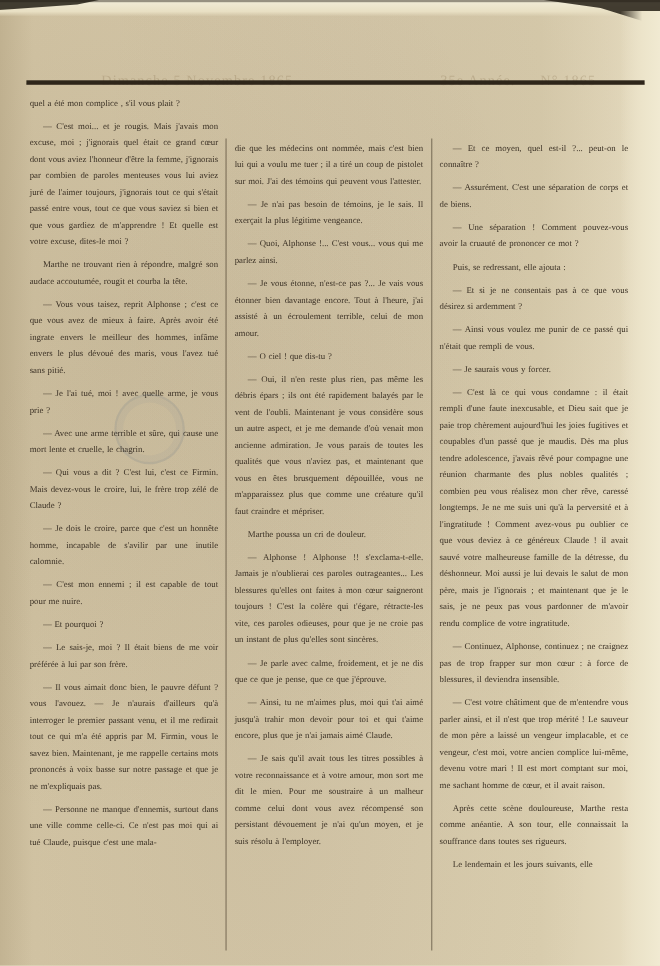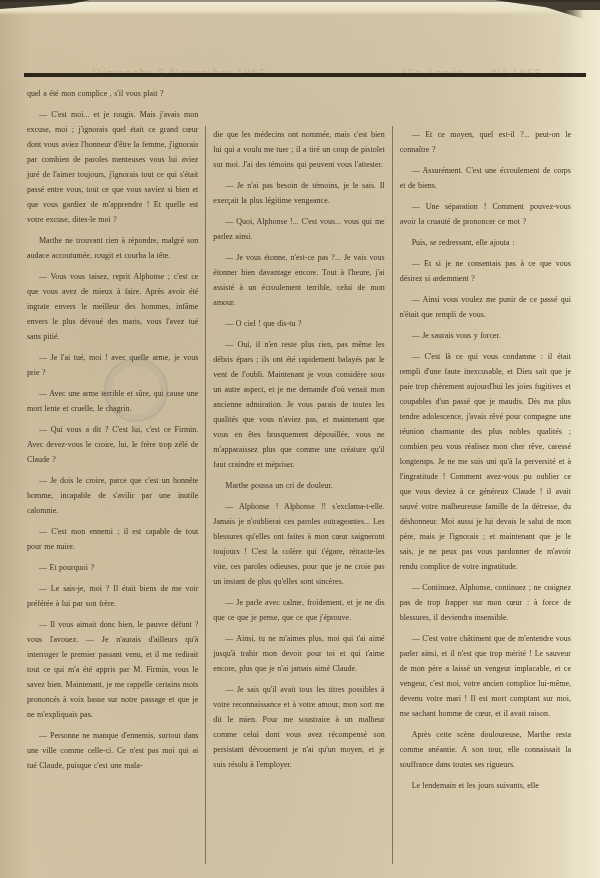--- a/index.html
+++ b/index.html
@@ -104,21 +104,21 @@
   <div class="head-rule"></div>
 
   <div class="columns" id="columns">
       <div class="column">
         <p class="noindent">quel a été mon complice , s'il vous plait ?</p>
         <p class="indent">— C'est moi... et je rougis. Mais j'avais mon excuse, moi ; j'ignorais quel était ce grand cœur dont vous aviez l'honneur d'être la femme, j'ignorais par combien de paroles menteuses vous lui aviez juré de l'aimer toujours, j'ignorais tout ce qui s'était passé entre vous, tout ce que vous saviez si bien et que vous gardiez de m'apprendre ! Et quelle est votre excuse, dites-le moi ?</p>
         <p class="indent">Marthe ne trouvant rien à répondre, malgré son audace accoutumée, rougit et courba la tête.</p>
         <p class="indent">— Vous vous taisez, reprit Alphonse ; c'est ce que vous avez de mieux à faire. Après avoir été ingrate envers le meilleur des hommes, infâme envers le plus dévoué des maris, vous l'avez tué sans pitié.</p>
         <p class="indent">— Je l'ai tué, moi ! avec quelle arme, je vous prie ?</p>
         <p class="indent">— Avec une arme terrible et sûre, qui cause une mort lente et cruelle, le chagrin.</p>
-        <p class="indent">— Qui vous a dit ? C'est lui, c'est ce Firmin. Avec devez-vous le croire, lui, le frère trop zélé de Claude ?</p>
+        <p class="indent">— Qui vous a dit ? C'est lui, c'est ce Firmin. Mais devez-vous le croire, lui, le frère trop zélé de Claude ?</p>
         <p class="indent">— Je dois le croire, parce que c'est un honnête homme, incapable de s'avilir par une inutile calomnie.</p>
         <p class="indent">— C'est mon ennemi ; il est capable de tout pour me nuire.</p>
         <p class="indent">— Et pourquoi ?</p>
         <p class="indent">— Le sais-je, moi ? Il était biens de me voir préférée à lui par son frère.</p>
         <p class="indent">— Il vous aimait donc bien, le pauvre défunt ? vous l'avouez. — Je n'aurais d'ailleurs qu'à interroger le premier passant venu, et il me redirait tout ce qui m'a été appris par M. Firmin, vous le savez bien. Maintenant, je me rappelle certains mots prononcés à voix basse sur notre passage et que je ne m'expliquais pas.</p>
         <p class="indent">— Personne ne manque d'ennemis, surtout dans une ville comme celle-ci. Ce n'est pas moi qui ai tué Claude, puisque c'est une mala-</p>
       </div>
       <div class="column">
         <p class="noindent">die que les médecins ont nommée, mais c'est bien lui qui a voulu me tuer ; il a tiré un coup de pistolet sur moi. J'ai des témoins qui peuvent vous l'attester.</p>
         <p class="indent">— Je n'ai pas besoin de témoins, je le sais. Il exerçait la plus légitime vengeance.</p>
@@ -127,21 +127,21 @@
         <p class="indent">— O ciel ! que dis-tu ?</p>
         <p class="indent">— Oui, il n'en reste plus rien, pas même les débris épars ; ils ont été rapidement balayés par le vent de l'oubli. Maintenant je vous considère sous un autre aspect, et je me demande d'où venait mon ancienne admiration. Je vous parais de toutes les qualités que vous n'aviez pas, et maintenant que vous en êtes brusquement dépouillée, vous ne m'apparaissez plus que comme une créature qu'il faut craindre et mépriser.</p>
         <p class="indent">Marthe poussa un cri de douleur.</p>
         <p class="indent">— Alphonse ! Alphonse !! s'exclama-t-elle. Jamais je n'oublierai ces paroles outrageantes... Les blessures qu'elles ont faites à mon cœur saigneront toujours ! C'est la colère qui t'égare, rétracte-les vite, ces paroles odieuses, pour que je ne croie pas un instant de plus qu'elles sont sincères.</p>
         <p class="indent">— Je parle avec calme, froidement, et je ne dis que ce que je pense, que ce que j'éprouve.</p>
         <p class="indent">— Ainsi, tu ne m'aimes plus, moi qui t'ai aimé jusqu'à trahir mon devoir pour toi et qui t'aime encore, plus que je n'ai jamais aimé Claude.</p>
         <p class="indent">— Je sais qu'il avait tous les titres possibles à votre reconnaissance et à votre amour, mon sort me dit le mien. Pour me soustraire à un malheur comme celui dont vous avez récompensé son persistant dévouement je n'ai qu'un moyen, et je suis résolu à l'employer.</p>
       </div>
       <div class="column">
         <p class="indent">— Et ce moyen, quel est-il ?... peut-on le connaître ?</p>
-        <p class="indent">— Assurément. C'est une écroulement de corps et de biens.</p>
+        <p class="indent">— Assurément. C'est une séparation de corps et de biens.</p>
         <p class="indent">— Une séparation ! Comment pouvez-vous avoir la cruauté de prononcer ce mot ?</p>
         <p class="indent">Puis, se redressant, elle ajouta :</p>
         <p class="indent">— Et si je ne consentais pas à ce que vous désirez si ardemment ?</p>
         <p class="indent">— Ainsi vous voulez me punir de ce passé qui n'était que rempli de vous.</p>
         <p class="indent">— Je saurais vous y forcer.</p>
         <p class="indent">— C'est là ce qui vous condamne : il était rempli d'une faute inexcusable, et Dieu sait que je paie trop chèrement aujourd'hui les joies fugitives et coupables d'un passé que je maudis. Dès ma plus tendre adolescence, j'avais rêvé pour compagne une réunion charmante des plus nobles qualités ; combien peu vous réalisez mon cher rêve, caressé longtemps. Je ne me suis uni qu'à la perversité et à l'ingratitude ! Comment avez-vous pu oublier ce que vous deviez à ce généreux Claude ! il avait sauvé votre malheureuse famille de la détresse, du déshonneur. Moi aussi je lui devais le salut de mon père, mais je l'ignorais ; et maintenant que je le sais, je ne peux pas vous pardonner de m'avoir rendu complice de votre ingratitude.</p>
         <p class="indent">— Continuez, Alphonse, continuez ; ne craignez pas de trop frapper sur mon cœur : à force de blessures, il deviendra insensible.</p>
         <p class="indent">— C'est votre châtiment que de m'entendre vous parler ainsi, et il n'est que trop mérité ! Le sauveur de mon père a laissé un vengeur implacable, et ce vengeur, c'est moi, votre ancien complice lui-même, devenu votre mari ! Il est mort comptant sur moi, me sachant homme de cœur, et il avait raison.</p>
         <p class="indent">Après cette scène douloureuse, Marthe resta comme anéantie. A son tour, elle connaissait la souffrance dans toutes ses rigueurs.</p>
         <p class="indent">Le lendemain et les jours suivants, elle</p>

